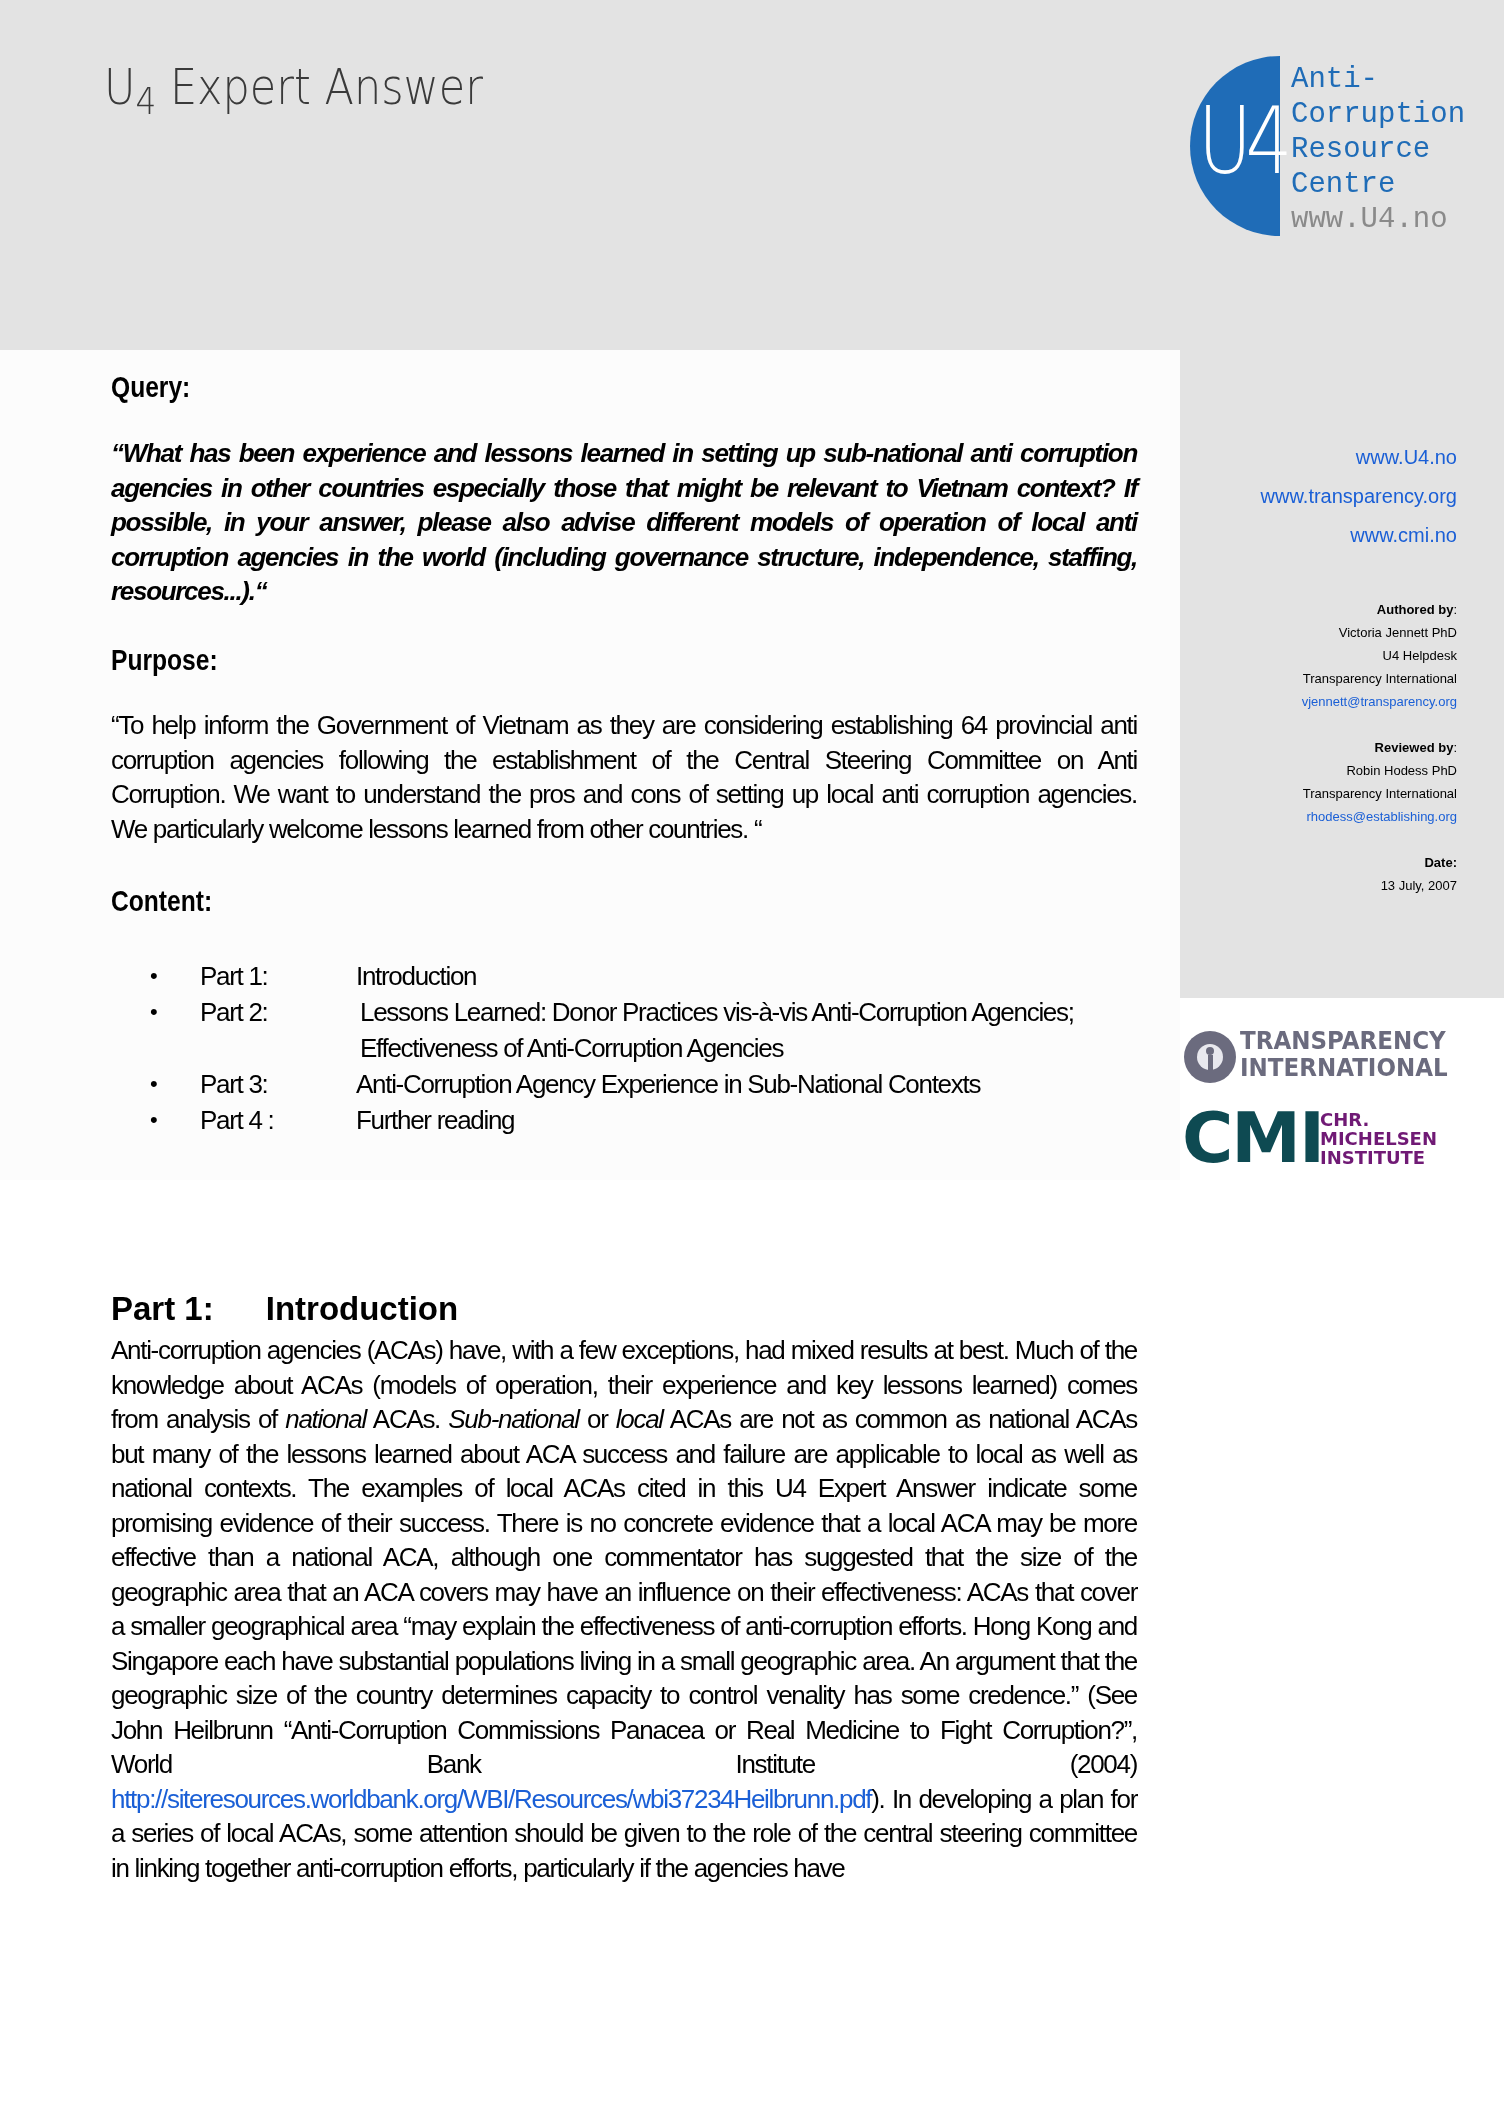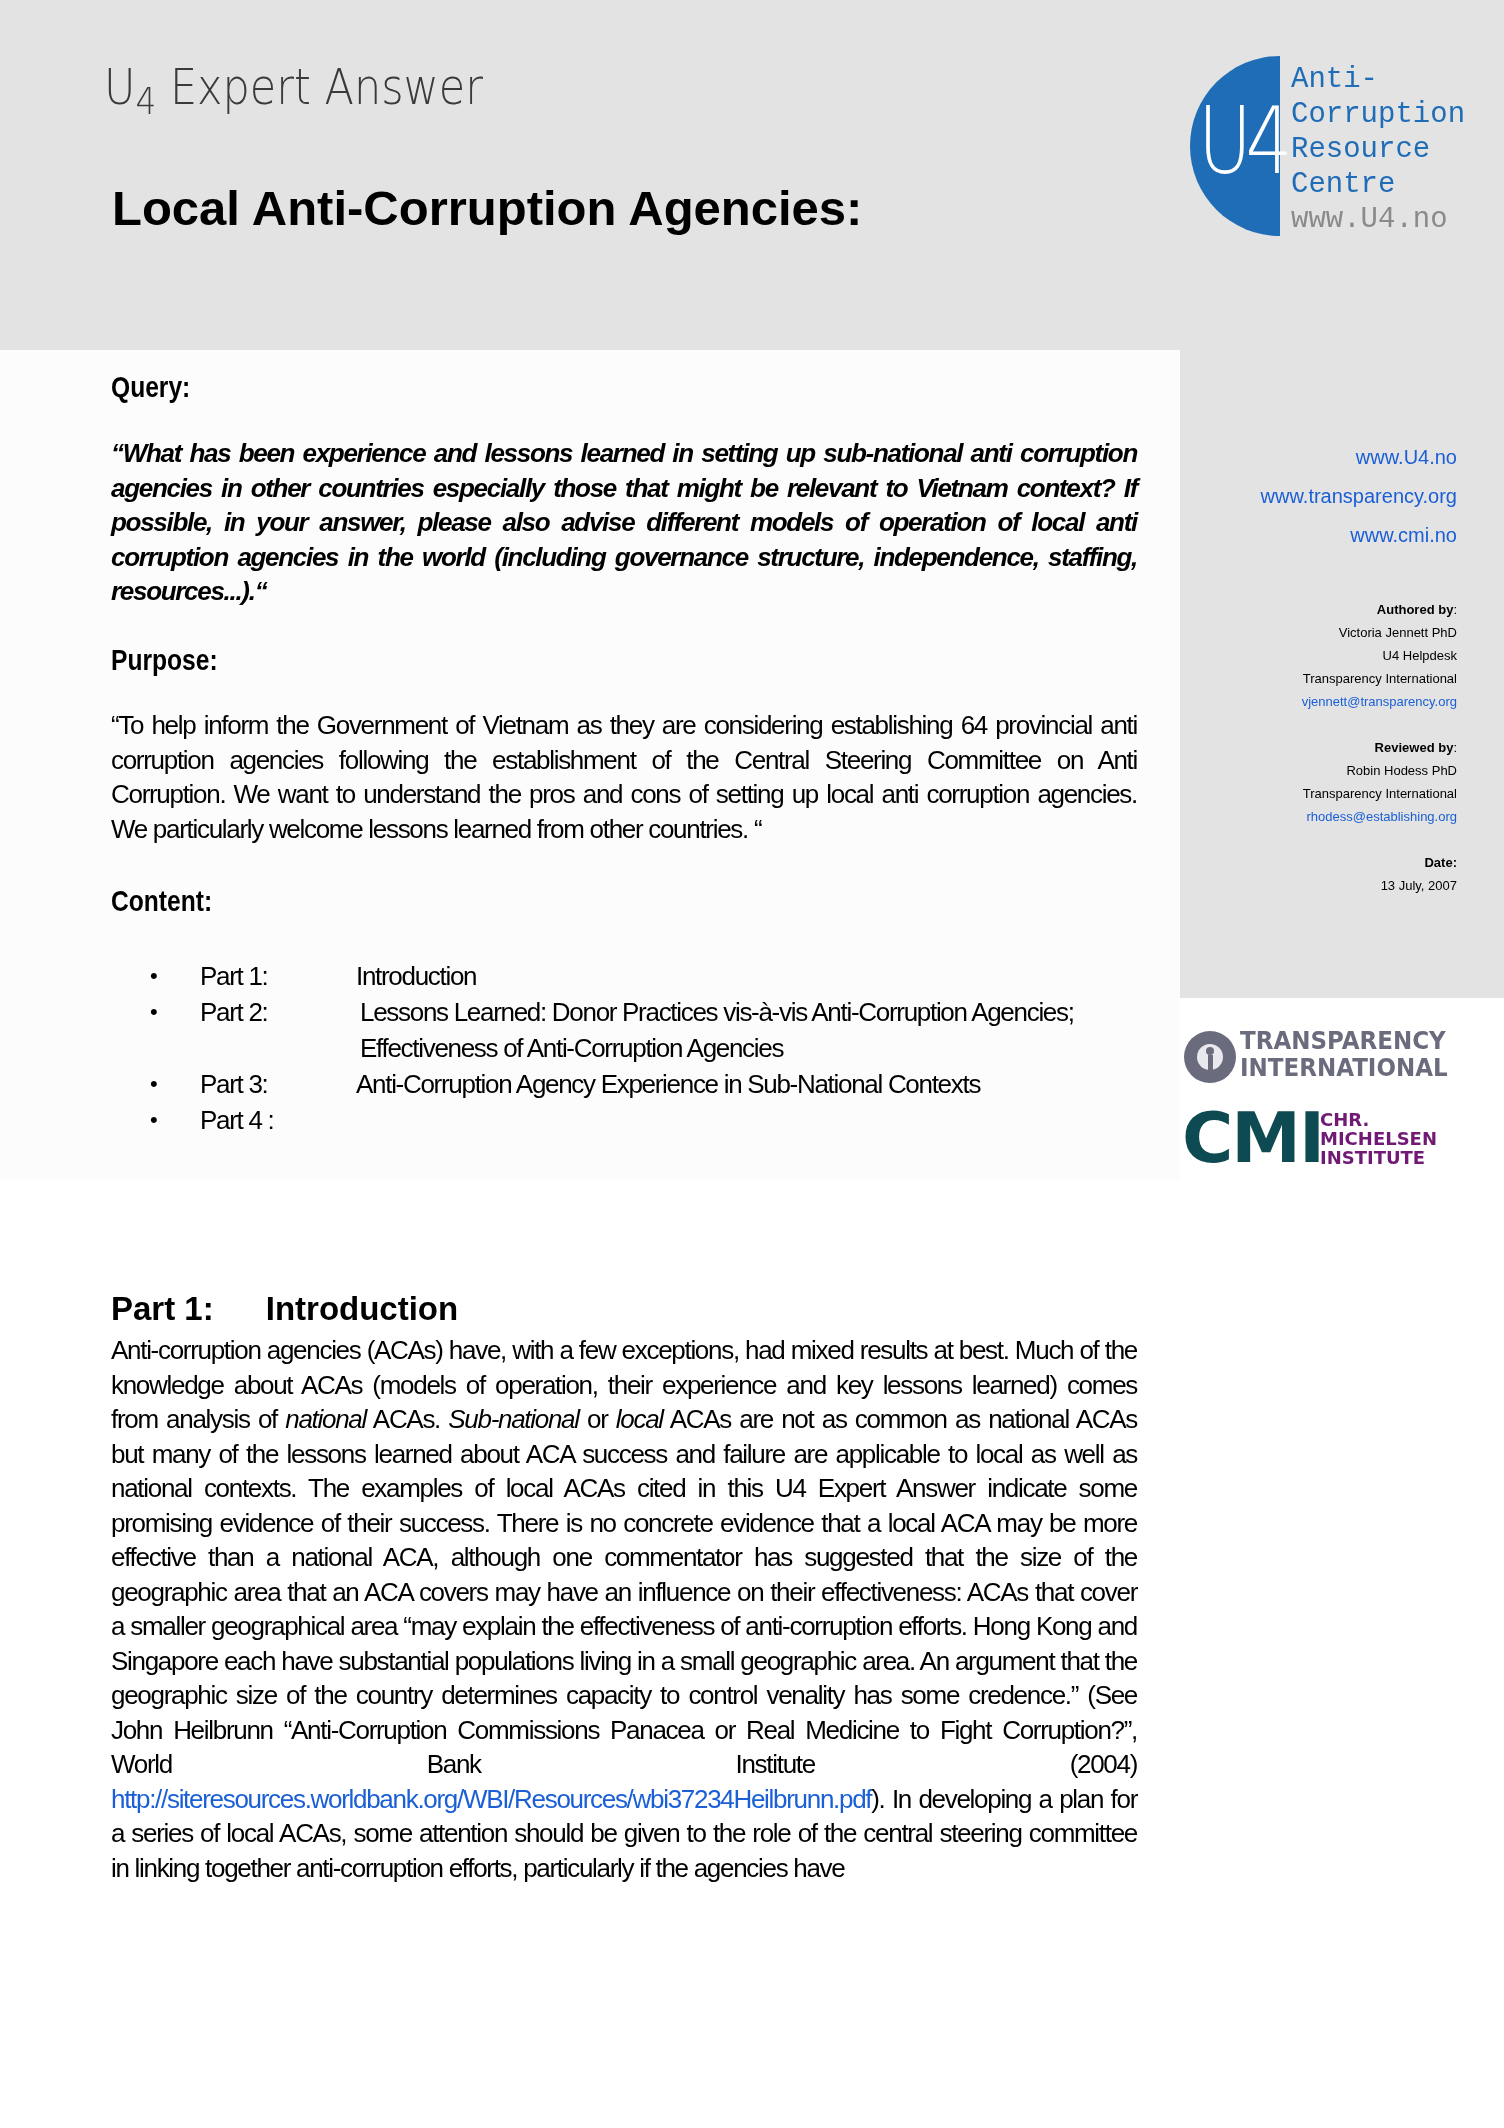--- a/index.html
+++ b/index.html
@@ -130,21 +130,20 @@
     }
   </style>
 </head>
 <body>
 
 <div class="header-band"></div>
 
 <div class="series-label"><span>U</span><span class="sub4">4</span><span> Expert Answer</span></div>
 
 <div class="doc-title">
-  <div>Local Anti-Corruption Agencies:</div>
 </div>
 
 <div class="u4-logo">
   <div class="disc"></div>
   <div class="u4mark">U4</div>
   <div class="lines">
     <div>Anti-</div>
     <div>Corruption</div>
     <div>Resource</div>
     <div>Centre</div>
@@ -227,20 +226,21 @@
     </span>
   </div>
   <div class="row">
     <span class="bullet">•</span>
     <span class="part">Part 3:</span>
     <span class="title">Anti-Corruption Agency Experience in Sub-National Contexts</span>
   </div>
   <div class="row">
     <span class="bullet">•</span>
     <span class="part">Part 4 :</span>
+    <span class="title">Further reading</span>
   </div>
 </div>
 
 <div class="part1-heading">
   <span>Part 1:</span><span class="gap"></span><span>Introduction</span>
 </div>
 <div class="body-text intro-text narrow">
   <span class="inner"><span>Anti-corruption agencies (ACAs) have, with a few exceptions, had mixed results at best. Much of the knowledge about ACAs (models of operation, their experience and key lessons learned) comes from analysis of </span><em>national</em><span> ACAs. </span><em>Sub-national</em><span> or </span><em>local</em><span> ACAs are not as common as national ACAs but many of the lessons learned about ACA success and failure are applicable to local as well as national contexts. The examples of local ACAs cited in this U4 Expert Answer indicate some promising evidence of their success. There is no concrete evidence that a local ACA may be more effective than a national ACA, although one commentator has suggested that the size of the geographic area that an ACA covers may have an influence on their effectiveness: ACAs that cover a smaller geographical area “may explain the effectiveness of anti-corruption efforts. Hong Kong and Singapore each have substantial populations living in a small geographic area. An argument that the geographic size of the country determines capacity to control venality has some credence.” (See John Heilbrunn “Anti-Corruption Commissions Panacea or Real Medicine to Fight Corruption?”, World Bank Institute (2004)</span> <a class="link">http://siteresources.worldbank.org/WBI/Resources/wbi37234Heilbrunn.pdf</a><span>). In developing a plan for a series of local ACAs, some attention should be given to the role of the central steering committee in linking together anti-corruption efforts, particularly if the agencies have</span></span>
 </div>
 

